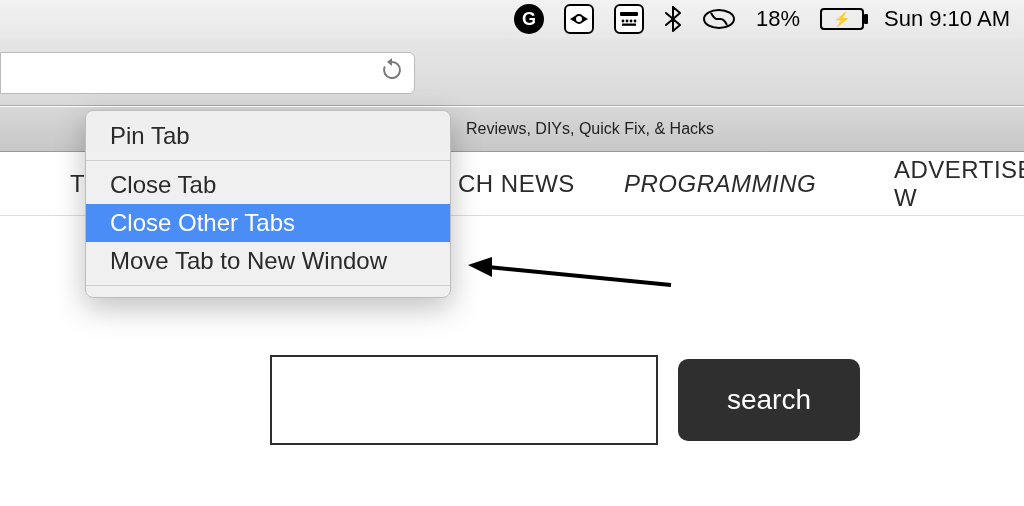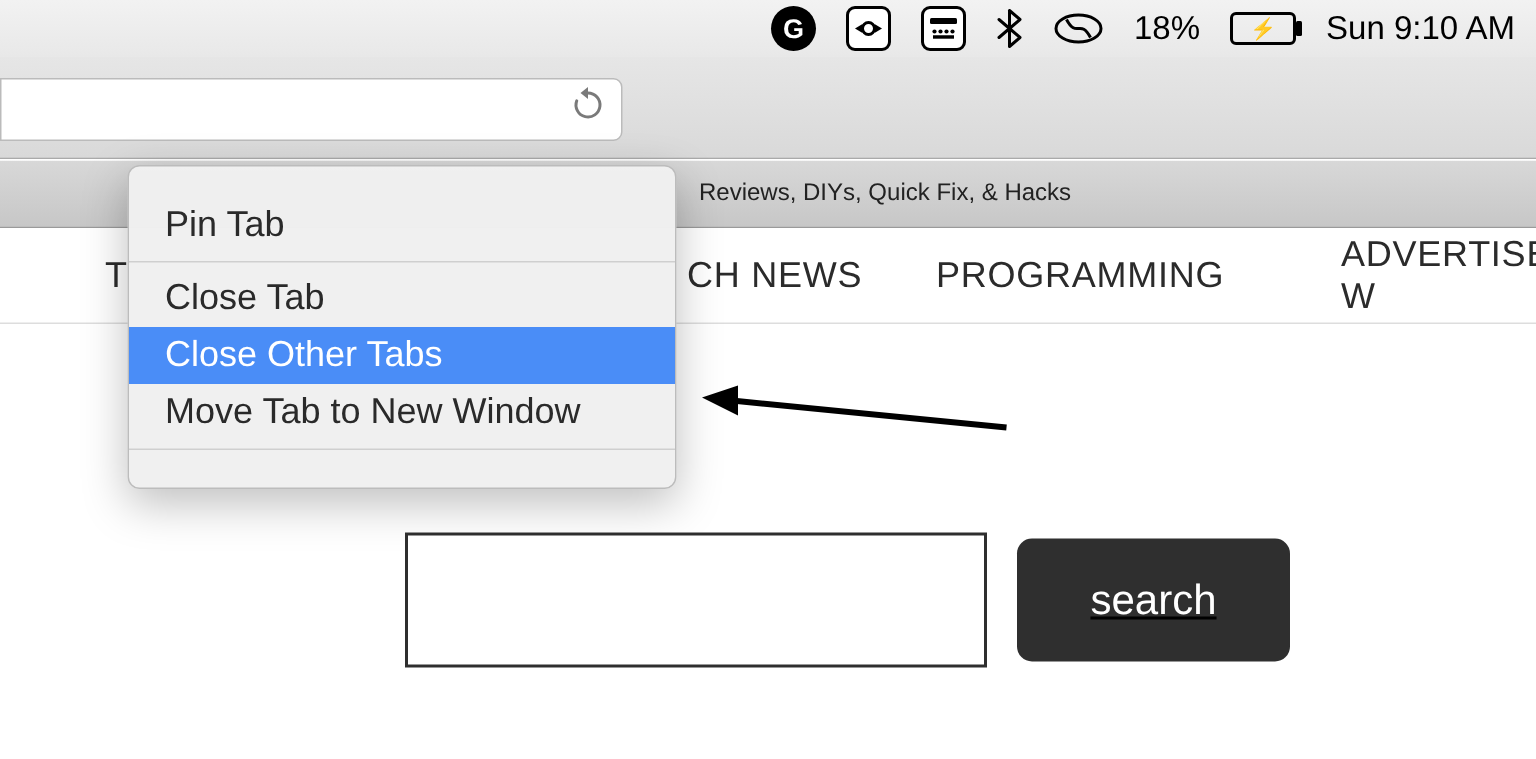--- a/index.html
+++ b/index.html
@@ -113,34 +113,34 @@
       font-size:24px;
       letter-spacing:0.5px;
       color:#2b2b2b;
       font-weight:400;
     }
     .nav-stub-left {
       position:absolute; left:70px;
     }
     .nav-item { position:absolute; }
     .nav-item.tech { left:458px; }
-    .nav-item.prog { left:624px; }
+    .nav-item.prog { left:624px;font-style:italic; }
     .nav-item.adv  { left:870px;margin-left:24px; }
 
     
     .context-menu {
       position:absolute;
       left:85px;
       top:110px;
       width:366px;
       background: rgba(240,240,240,0.98);
       border:1px solid #bcbcbc;
       border-radius:8px;
       box-shadow: 0 10px 30px rgba(0,0,0,0.25);
-      padding:20px 0;
+      padding:6px 0;
       font-size:24px;
       color:#2a2a2a;
     }
     .context-menu .item {
       padding:5px 24px;
       display:flex;
       align-items:center;
       justify-content:space-between;
       cursor:default;
     }
@@ -165,21 +165,20 @@
     }
 
     
     .search-wrap {
       position:absolute;
       left:270px;
       top:355px;
       display:flex;
       align-items:center;
       gap:20px;
-      text-decoration:underline;
     }
     .search-input {
       width:388px;
       height:90px;
       border:2px solid #2e2e2e;
       background:#fff;
       font-size:24px;
       padding:0 12px;
     }
     .search-btn {

